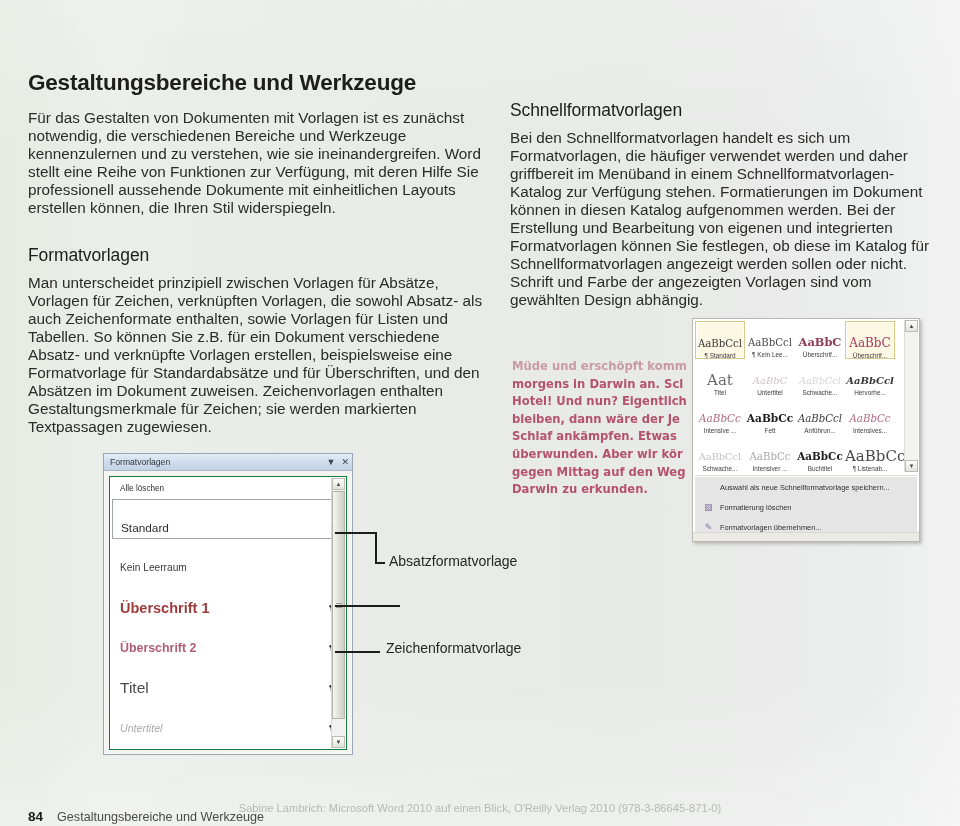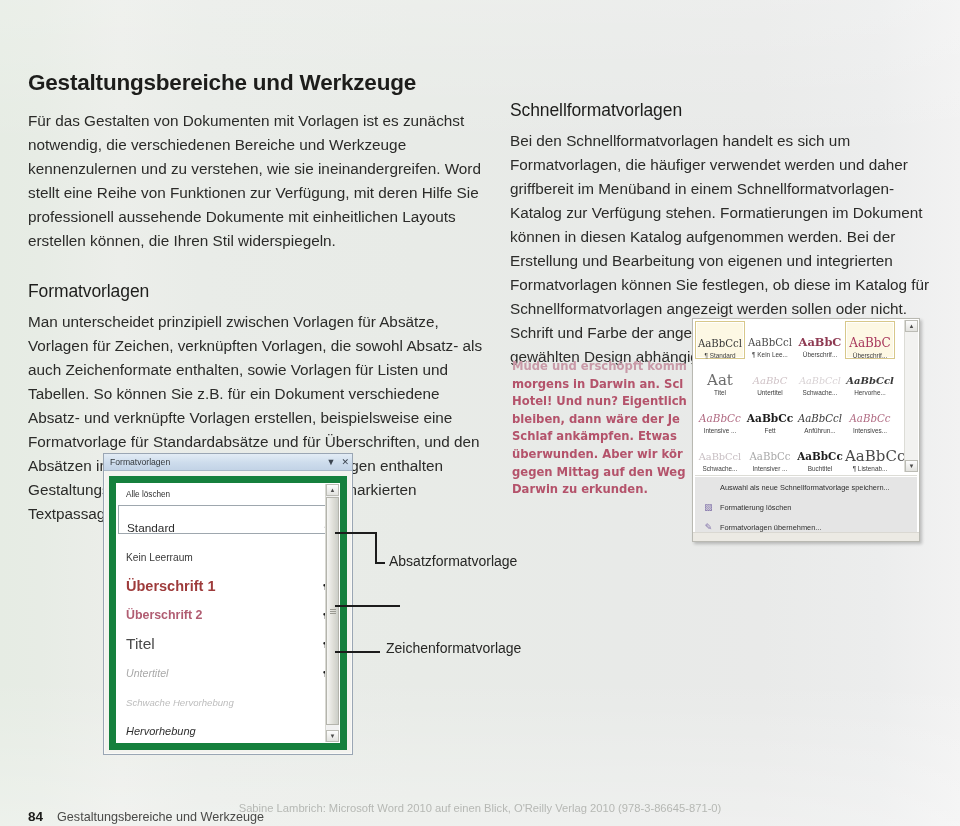--- a/index.html
+++ b/index.html
@@ -61,21 +61,21 @@
   }
   h2.sec-title {
     font-size: 17.5px;
     font-weight: normal;
     color: #1d1d1b;
     margin: 0 0 8px 0;
     letter-spacing: -0.1px;
   }
   p.body {
     font-size: 15.3px;
-    line-height: 24px;
+    line-height: 18px;
     color: #2b2b29;
     margin: 0;
     text-align: left;
   }
   .spacer-lg { height: 28px; }
 
   
   .fv-pane {
     position: absolute;
     left: 103px;
@@ -111,34 +111,34 @@
     line-height: 1;
     cursor: default;
   }
   .fv-body {
     position: absolute;
     left: 5px;
     top: 22px;
     right: 5px;
     bottom: 4px;
     background: #ffffff;
-    border: 7px solid #15803d;
+    border: 1px solid #15803d;
     box-sizing: border-box;
     overflow: hidden;
   }
   .fv-clear {
     font-size: 8.2px;
     color: #2e2e2e;
     padding: 7px 0 6px 10px;
   }
   .fv-list {
     position: relative;
   }
   .fv-row {
-    height: 29px;
+    height: 40px;
     display: flex;
     align-items: center;
     padding: 17px 8px 0 10px;
     box-sizing: border-box;
     position: relative;
   }
   .fv-row.selected {
     border: 1px solid #9ea7ae;
     background: #ffffff;
     margin: 0 2px;

